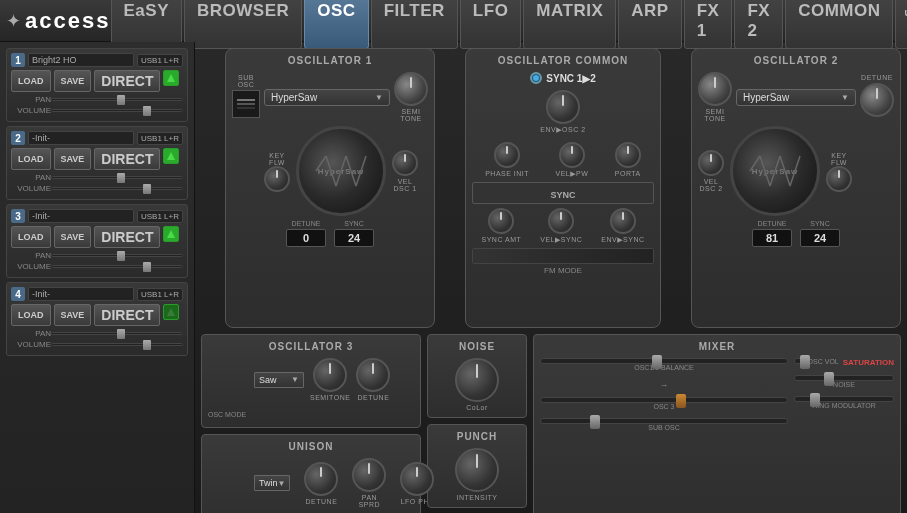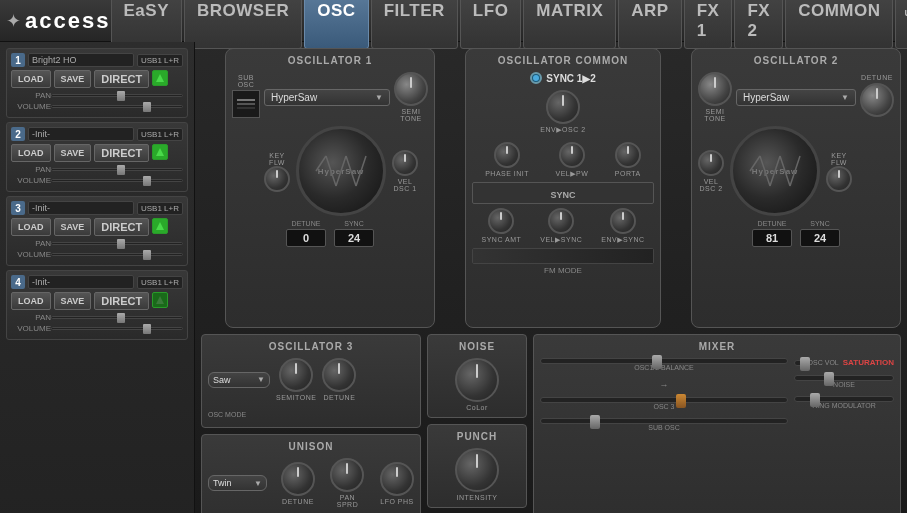--- a/index.html
+++ b/index.html
@@ -161,21 +161,21 @@
       font-weight: bold;
       padding: 2px 6px;
       border: 1px solid #666;
       border-radius: 2px;
       cursor: pointer;
     }
 
     .ch-btn-direct {
       background: linear-gradient(180deg, #555 0%, #3a3a3a 100%);
       color: #ccc;
-      font-size: 11px;
+      font-size: 14px;
       font-weight: bold;
       padding: 2px 6px;
       border: 1px solid #666;
       border-radius: 2px;
       cursor: pointer;
     }
 
     .ch-led {
       width: 16px;
       height: 16px;
@@ -485,29 +485,30 @@
     .saturation-label {
       color: #dd4444;
       font-size: 8px;
       font-weight: bold;
     }
 
     
     .mini-dropdown {
       background: linear-gradient(180deg, #444 0%, #333 100%);
       border: 1px solid #666;
-      border-radius: 6px;
+      border-radius: 1px;
       color: #ddd;
       font-size: 9px;
       padding: 2px 4px;
       cursor: pointer;
-      width: 62px;
+      width: 50px;
       display: flex;
       justify-content: space-between;
       align-items: center;
+      margin-left: 46px;
     }
 
     .detune-sync-row {
       display: flex;
       gap: 8px;
       justify-content: center;
       margin-top: 4px;
     }
 
     .number-box-group {
@@ -954,21 +955,21 @@
                 <div class="mixer-slider-track">
                   <div class="mixer-slider-thumb" style="left:20%;"></div>
                 </div>
                 <div class="mixer-label">SUB OSC</div>
               </div>
             </div>
 
             <div style="display:flex;flex-direction:column;gap:8px;width:100px;">
 
               <div>
-                <div style="display:flex;align-items:center;gap:4px;">
+                <div style="display:flex;gap:4px;">
                   <div class="mixer-slider-track" style="width:50px;">
                     <div class="mixer-slider-thumb" style="left:60%;"></div>
                   </div>
                   <span style="font-size:7px;color:#888;">OSC VOL</span>
                   <span class="saturation-label">SATURATION</span>
                 </div>
               </div>
 
               <div>
                 <div class="mixer-slider-track">

